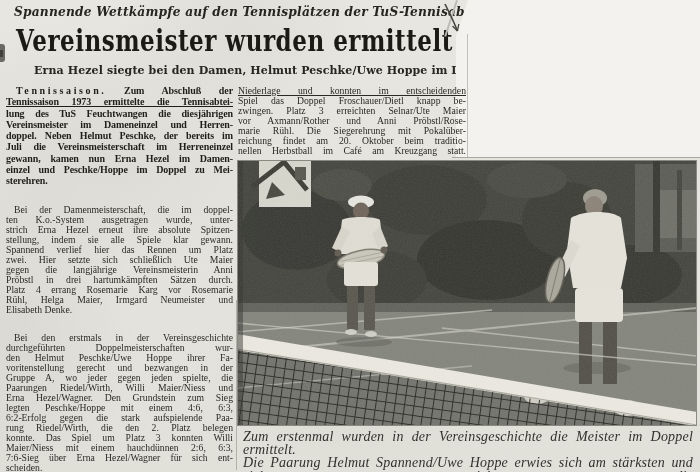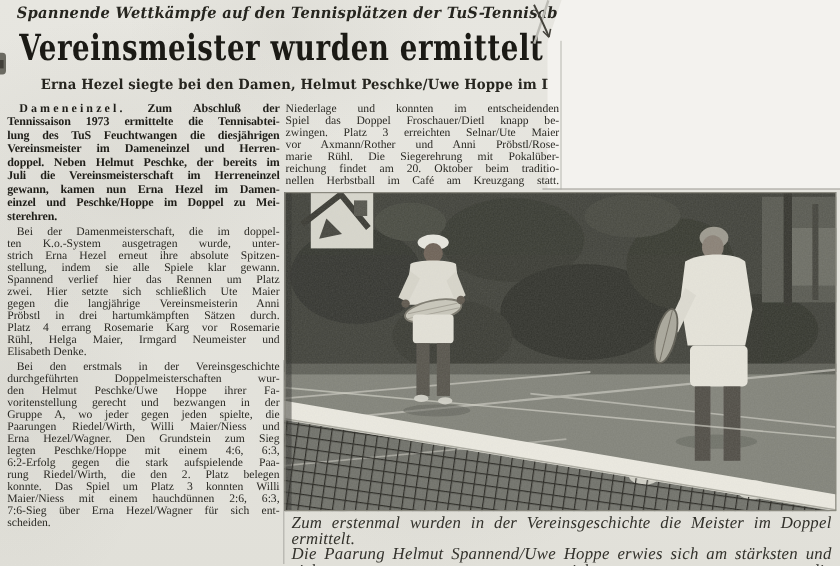--- a/index.html
+++ b/index.html
@@ -32,29 +32,29 @@
     left:34px; top:63px; font-family:"DejaVu Serif", serif;
     font-weight:700; font-size:11.6px; letter-spacing:.1px; color:#26251f;
     transform:scaleX(.95); transform-origin:left top; white-space:nowrap;
   }
 
   
   .col { position:absolute; }
   .col1 { left:6px;  top:85px; width:227px; }
   .col2 { left:238px; top:86px; width:228px; }
   .para { margin:0; }
-  .para + .para { margin-top:2px; }
+  .para + .para { margin-top:18px; }
   .lines { display:contents; }
   .line {
     text-align:justify; text-align-last:justify;
     font-size:9.7px; line-height:10px; color:#2b2a25;
   }
   .lead .line { font-weight:700; font-size:10px; line-height:11.3px; letter-spacing:-.1px; color:#1f1e19; }
   .para .lines .line:first-child { padding-left:8px; }
-  .para .lines.noindent .line:first-child { padding-left:0; }
+  .para .lines.noindent .line:first-child { padding-left:0;text-decoration:underline; }
   .para .lines .line:last-child { text-align-last:left; }
   .para .lines.cont .line:last-child { text-align-last:justify; }
   .line-first { padding-left:10px; }
   .dateline { font-weight:700; letter-spacing:2.6px; }
 
   
   .photo-wrap { left:237px; top:160px; width:460px; height:266px; }
   .photo-wrap svg { display:block; }
 
   .caption { left:243px; top:430px; width:450px; }
@@ -95,21 +95,21 @@
   <svg class="abs penmark" width="26" height="36" viewBox="0 0 26 36">
     <path d="M3 2 C7 10 12 20 15.5 29" stroke="#45433c" stroke-width="1.6" fill="none"></path>
     <path d="M15.5 29 L10.5 24 M15.5 29 L16.8 22" stroke="#45433c" stroke-width="1.3" fill="none"></path>
   </svg>
   <div class="abs edge-blotch"></div>
   <div class="abs edge-blotch2"></div>
   <div class="abs piece-edge"></div>
 
   <div class="col col1">
     <div class="para lead">
-      <div class="line line-first"><span class="dateline">Dameneinzel.</span> <span>Zum Abschluß der</span></div>
+      <div class="line line-first"><span class="dateline">Tennissaison.</span> <span>Zum Abschluß der</span></div>
       <div class="lines noindent"><div class="line">Tennissaison 1973 ermittelte die Tennisabtei-</div><div class="line">lung des TuS Feuchtwangen die diesjährigen</div><div class="line">Vereinsmeister im Dameneinzel und Herren-</div><div class="line">doppel. Neben Helmut Peschke, der bereits im</div><div class="line">Juli die Vereinsmeisterschaft im Herreneinzel</div><div class="line">gewann, kamen nun Erna Hezel im Damen-</div><div class="line">einzel und Peschke/Hoppe im Doppel zu Mei-</div><div class="line">sterehren.</div></div>
     </div>
     <div class="para">
       <div class="lines"><div class="line">Bei der Damenmeisterschaft, die im doppel-</div><div class="line">ten K.o.-System ausgetragen wurde, unter-</div><div class="line">strich Erna Hezel erneut ihre absolute Spitzen-</div><div class="line">stellung, indem sie alle Spiele klar gewann.</div><div class="line">Spannend verlief hier das Rennen um Platz</div><div class="line">zwei. Hier setzte sich schließlich Ute Maier</div><div class="line">gegen die langjährige Vereinsmeisterin Anni</div><div class="line">Pröbstl in drei hartumkämpften Sätzen durch.</div><div class="line">Platz 4 errang Rosemarie Karg vor Rosemarie</div><div class="line">Rühl, Helga Maier, Irmgard Neumeister und</div><div class="line">Elisabeth Denke.</div></div>
     </div>
     <div class="para">
       <div class="lines"><div class="line">Bei den erstmals in der Vereinsgeschichte</div><div class="line">durchgeführten Doppelmeisterschaften wur-</div><div class="line">den Helmut Peschke/Uwe Hoppe ihrer Fa-</div><div class="line">voritenstellung gerecht und bezwangen in der</div><div class="line">Gruppe A, wo jeder gegen jeden spielte, die</div><div class="line">Paarungen Riedel/Wirth, Willi Maier/Niess und</div><div class="line">Erna Hezel/Wagner. Den Grundstein zum Sieg</div><div class="line">legten Peschke/Hoppe mit einem 4:6, 6:3,</div><div class="line">6:2-Erfolg gegen die stark aufspielende Paa-</div><div class="line">rung Riedel/Wirth, die den 2. Platz belegen</div><div class="line">konnte. Das Spiel um Platz 3 konnten Willi</div><div class="line">Maier/Niess mit einem hauchdünnen 2:6, 6:3,</div><div class="line">7:6-Sieg über Erna Hezel/Wagner für sich ent-</div><div class="line">scheiden.</div></div>
     </div>
   </div>
 

